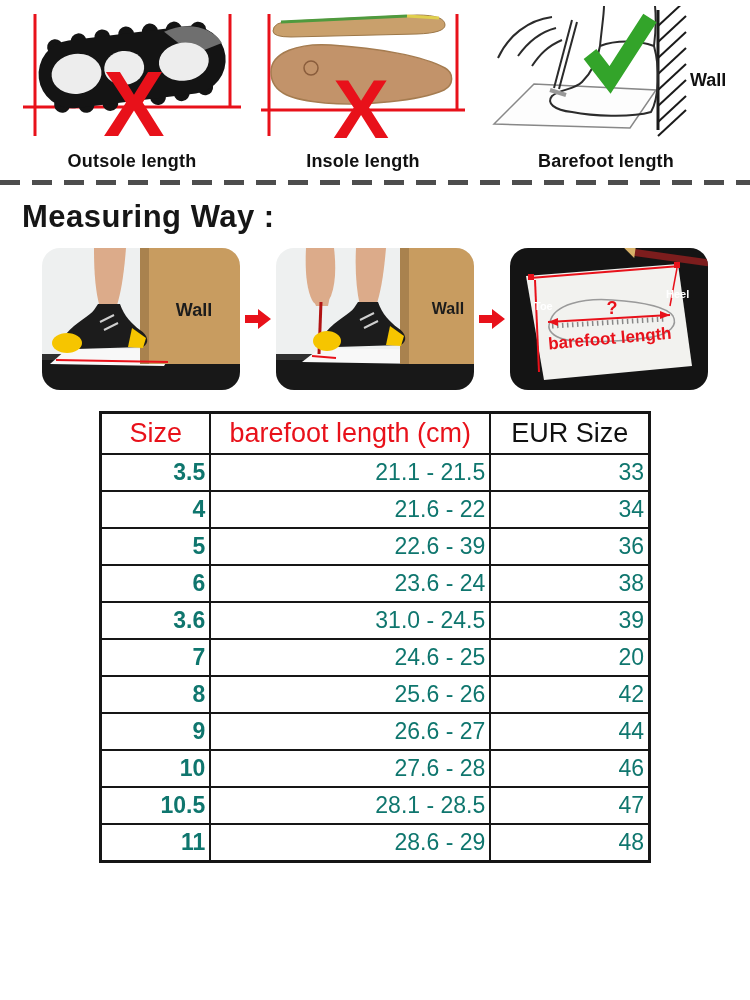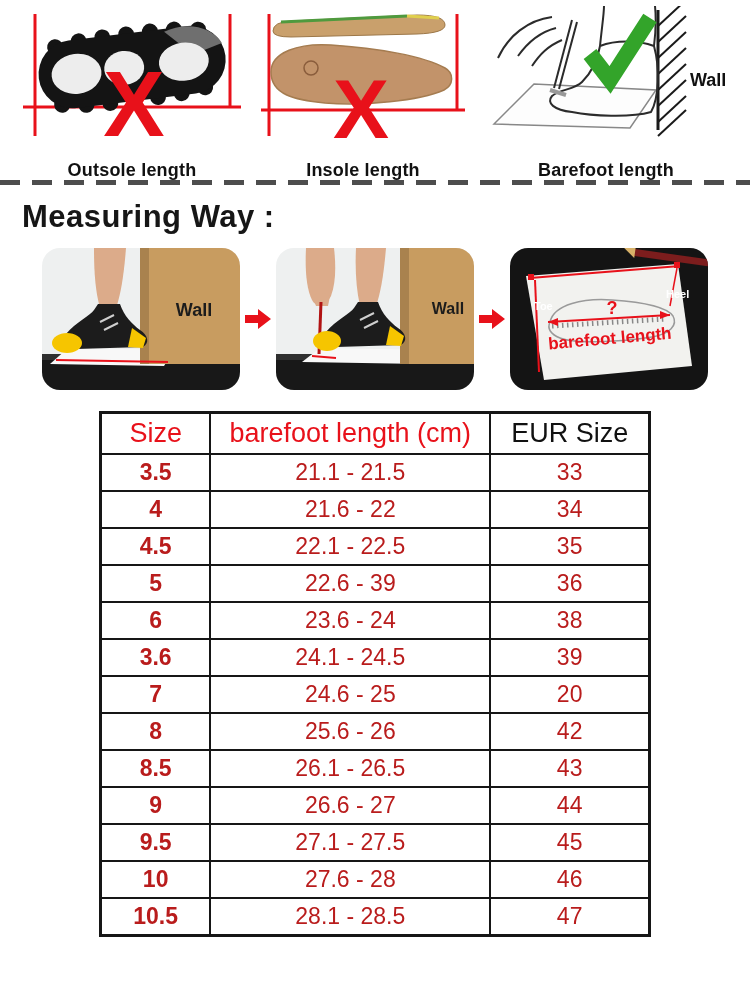--- a/index.html
+++ b/index.html
@@ -2,38 +2,38 @@
 <html><head>
 <meta charset="utf-8">
 <style>
   * { margin: 0; padding: 0; box-sizing: border-box; }
   body { background: #fff; font-family: "Liberation Sans", sans-serif; }
   .page { position: relative; width: 750px; height: 1000px; background: #fff; overflow: hidden; }
 
   
   .guide-row { display: flex; justify-content: space-between; align-items: flex-start; padding: 6px 18px 0 18px; height: 178px; }
   .guide-item { display: flex; flex-direction: column; align-items: center; }
-  .guide-item figcaption { font-size: 18px; font-weight: bold; color: #111; margin-top: 14px; letter-spacing: 0.2px; }
+  .guide-item figcaption { font-size: 18px; font-weight: bold; color: #111; margin-top: 5px; letter-spacing: 0.2px; }
 
   
   .divider { height: 5px; margin: 2px 0 0 0;
     background: repeating-linear-gradient(90deg, #4d4d4d 0 20px, transparent 20px 32px); }
 
   
   .mw-heading { font-size: 31px; font-weight: bold; color: #161616; margin: 14px 0 10px 22px; letter-spacing: 0.5px; }
   .photos-row { display: flex; align-items: center; justify-content: center; gap: 5px; height: 148px; }
   .photo { border-radius: 18px; overflow: hidden; line-height: 0; }
   .arrow { line-height: 0; }
 
   
   table.size-chart { width: 552px; margin: 18px auto 0 auto; border-collapse: collapse; border: 3px solid #161616; table-layout: fixed; }
   table.size-chart th, table.size-chart td { border: 2px solid #161616; text-align: center; vertical-align: middle; padding: 4px; }
   table.size-chart th { height: 37px; font-size: 27px; font-weight: normal; color: #111; }
   table.size-chart th.th-red { color: #e8111a; }
-  table.size-chart td { height: 25px; font-size: 23px; color: #b91c1c; }
+  table.size-chart td { height: 25px; font-size: 23px; color: #0f766e; text-align: right; }
   table.size-chart td.col-size { font-weight: bold; }
   .c-size { width: 20%; } .c-len { width: 51%; } .c-eur { width: 29%; }
 </style>
 </head>
 <body>
 
 <div class="page">
 
   <section class="guide-row">
 
@@ -229,70 +229,60 @@
           <td class="col-size">3.5</td>
           <td>21.1 - 21.5</td>
           <td>33</td>
         </tr>
         <tr>
           <td class="col-size">4</td>
           <td>21.6 - 22</td>
           <td>34</td>
         </tr>
         <tr>
-          <td class="col-size">4.5</td>
-          <td>22.1 - 22.5</td>
-          <td>35</td>
-        </tr>
-        <tr>
           <td class="col-size">5</td>
           <td>22.6 - 39</td>
           <td>36</td>
         </tr>
         <tr>
           <td class="col-size">6</td>
           <td>23.6 - 24</td>
           <td>38</td>
         </tr>
         <tr>
           <td class="col-size">3.6</td>
-          <td>24.1 - 24.5</td>
+          <td>31.0 - 24.5</td>
           <td>39</td>
         </tr>
         <tr>
           <td class="col-size">7</td>
           <td>24.6 - 25</td>
           <td>20</td>
         </tr>
         <tr>
           <td class="col-size">8</td>
           <td>25.6 - 26</td>
           <td>42</td>
         </tr>
         <tr>
-          <td class="col-size">8.5</td>
-          <td>26.1 - 26.5</td>
-          <td>43</td>
-        </tr>
-        <tr>
           <td class="col-size">9</td>
           <td>26.6 - 27</td>
           <td>44</td>
         </tr>
         <tr>
-          <td class="col-size">9.5</td>
-          <td>27.1 - 27.5</td>
-          <td>45</td>
-        </tr>
-        <tr>
           <td class="col-size">10</td>
           <td>27.6 - 28</td>
           <td>46</td>
         </tr>
         <tr>
           <td class="col-size">10.5</td>
           <td>28.1 - 28.5</td>
           <td>47</td>
         </tr>
+        <tr>
+          <td class="col-size">11</td>
+          <td>28.6 - 29</td>
+          <td>48</td>
+        </tr>
       </tbody>
   </table>
 
 </div>
 
 </body></html>

